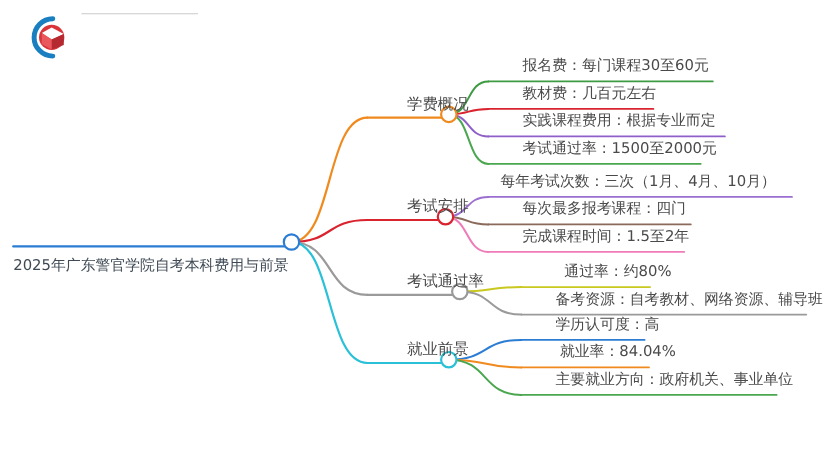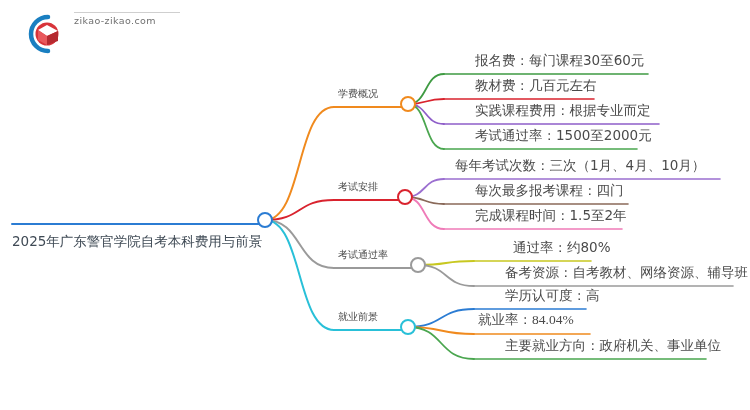--- a/index.html
+++ b/index.html
@@ -73,22 +73,23 @@
     line-height: 1.1;
   }
   .root-label {
     font-size: 13.5px;
     color: #3f4a55;
     left: 12px;
     top: 205px;
     margin-top: 29px;
   }
   .branch-label {
-    font-size: 10px;
+    font-size: 14px;
     color: #4a4a4a;
+    margin-left: 32px;
   }
   .leaf-label {
     font-size: 13.5px;
     color: #4a4a4a;
     margin-left: 27px;
   }
 </style>
 </head>
 <body>
 
@@ -97,21 +98,20 @@
     <svg width="46" height="44" viewBox="0 0 46 44">
       <path d="M26 5 A17 17 0 1 0 26 39" fill="none" stroke="#1a7fc1" stroke-width="4.5" stroke-linecap="round"></path>
       <circle cx="25" cy="22" r="11.5" fill="#d8343a"></circle>
       <path d="M16 18 L25 13 L36 19 L25 24 Z" fill="#ffffff"></path>
       <path d="M25 24 L36 19 L36 29 L25 33 Z" fill="#b52a30"></path>
       <path d="M16 18 L25 24 L25 33 L16 28 Z" fill="#e9585c"></path>
     </svg>
   </div>
   <div id="logo-text">
     <div id="logo-rule"></div>
-    <div id="logo-domain">zikao-zikao.com</div>
   </div>
 </div>
 
 <svg id="canvas" viewBox="0 0 750 410">
   <g id="connectors">
       <path d="M 265 220 C 302.95 220, 296.05 107, 334 107" fill="none" stroke="#f08a1e" stroke-width="2" stroke-linecap="round"></path>
       <path d="M 408 104 C 427.8 104, 424.2 74, 444 74" fill="none" stroke="#3f9b43" stroke-width="1.8" stroke-linecap="round"></path>
       <path d="M 408 104 C 427.8 104, 424.2 99, 444 99" fill="none" stroke="#d9232e" stroke-width="1.8" stroke-linecap="round"></path>
       <path d="M 408 104 C 427.8 104, 424.2 124, 444 124" fill="none" stroke="#8f5fc9" stroke-width="1.8" stroke-linecap="round"></path>
       <path d="M 408 104 C 427.8 104, 424.2 149, 444 149" fill="none" stroke="#4aa64f" stroke-width="1.8" stroke-linecap="round"></path>
@@ -164,15 +164,15 @@
     <div class="label leaf-label" style="left: 448px; top: 128px;">考试通过率：1500至2000元</div>
     <div class="label branch-label" style="left: 338px; top: 181px;">考试安排</div>
     <div class="label leaf-label" style="left: 428px; top: 158px;">每年考试次数：三次（1月、4月、10月）</div>
     <div class="label leaf-label" style="left: 448px; top: 183px;">每次最多报考课程：四门</div>
     <div class="label leaf-label" style="left: 448px; top: 208px;">完成课程时间：1.5至2年</div>
     <div class="label branch-label" style="left: 338px; top: 249px;">考试通过率</div>
     <div class="label leaf-label" style="left: 486px; top: 240px;">通过率：约80%</div>
     <div class="label leaf-label" style="left: 478px; top: 265px;">备考资源：自考教材、网络资源、辅导班</div>
     <div class="label branch-label" style="left: 338px; top: 311px;">就业前景</div>
     <div class="label leaf-label" style="left: 478px; top: 288px;">学历认可度：高</div>
-    <div class="label leaf-label" style="left: 451px; top: 313px; font-family: Liberation Serif, serif;">就业率：84.04%</div>
+    <div class="label leaf-label" style="left: 482px; top: 313px;">就业率：84.04%</div>
     <div class="label leaf-label" style="left: 478px; top: 338px;">主要就业方向：政府机关、事业单位</div>
   </div>
 
 </body></html>

